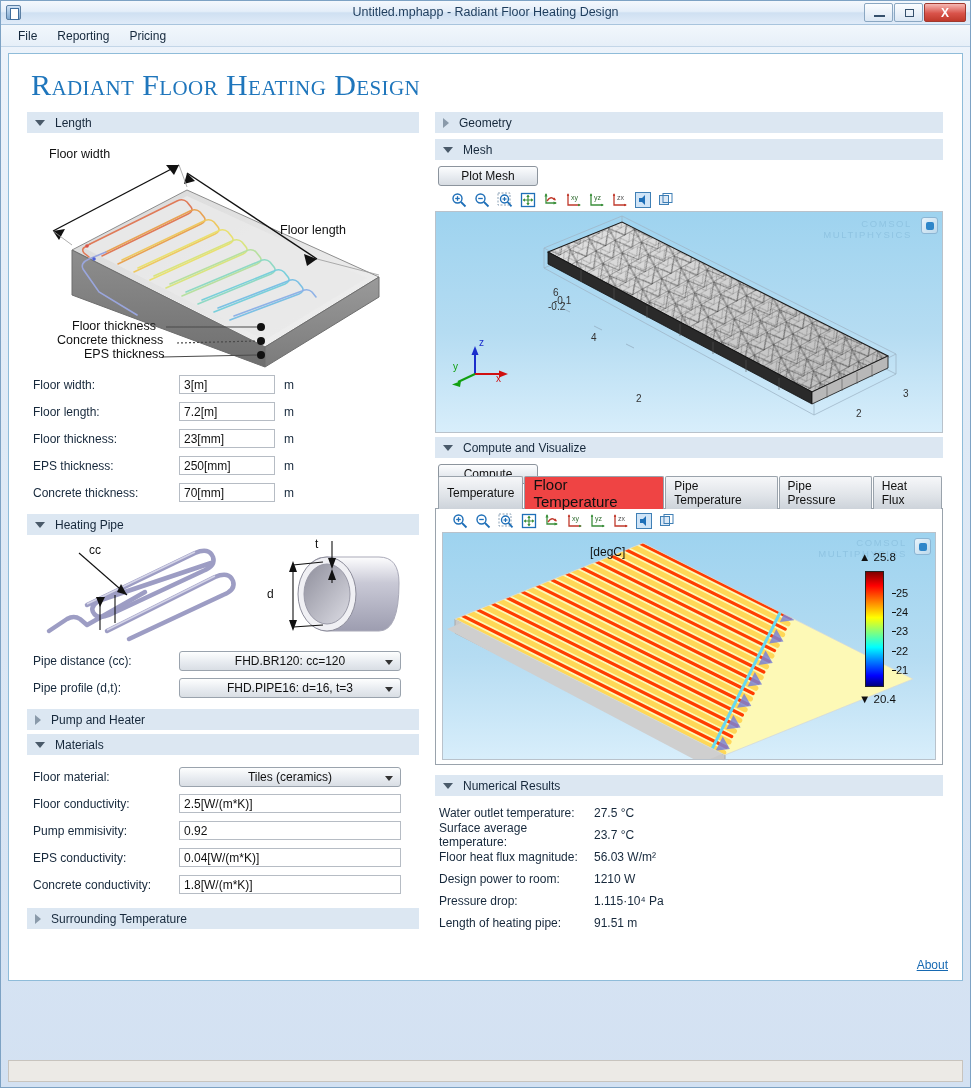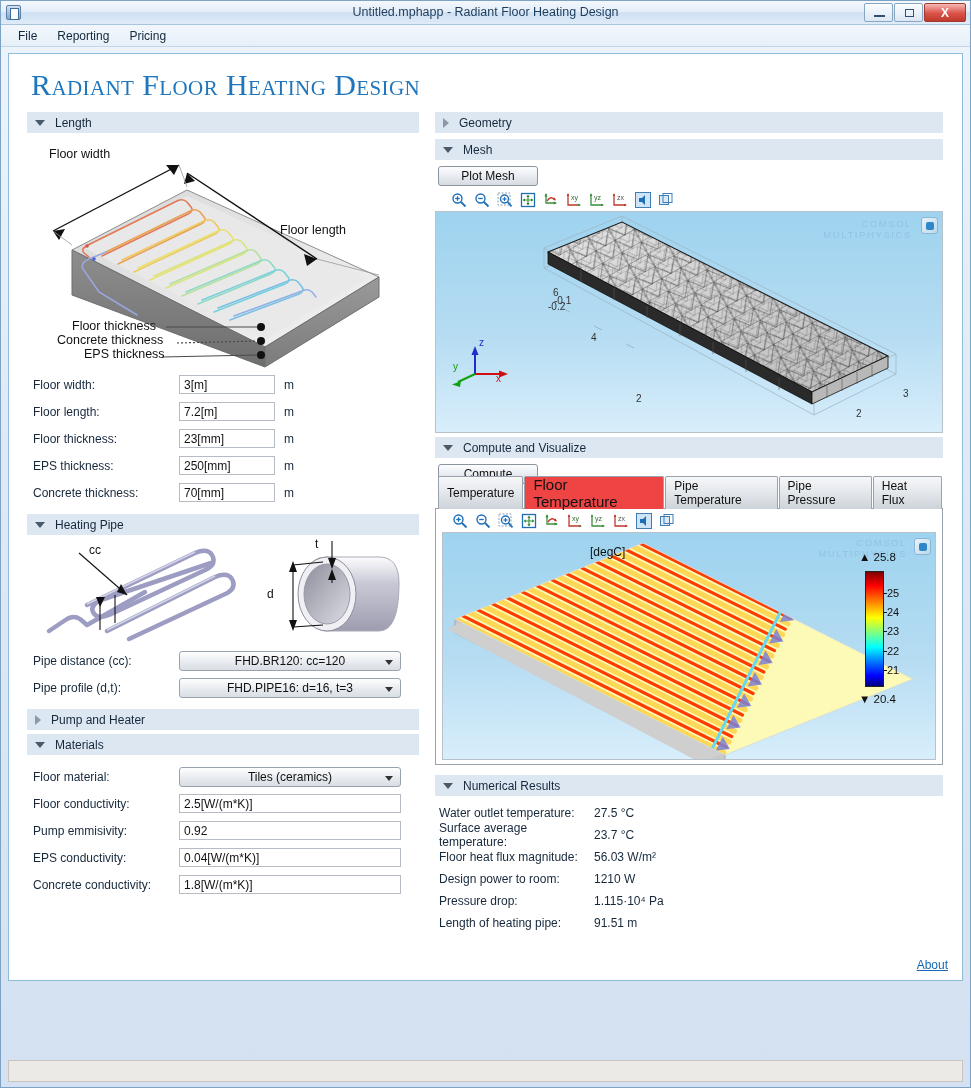--- a/index.html
+++ b/index.html
@@ -185,21 +185,21 @@
   .legend-wrap { position:absolute; right:14px; top:18px; width:64px; }
   .legend-bar {
     width:19px; height:116px; margin-left:8px;
     border:1px solid #222;
     background: linear-gradient(to top,
       #00007f 0%, #0000ff 9%, #0080ff 22%, #00ffff 34%,
       #7fff7f 47%, #ffff00 60%, #ff8000 74%, #ff0000 88%, #7f0000 100%);
     position:relative;
   }
   .legend-tick {
-    position:absolute; left:21px; font-size:11px; color:#111;
+    position:absolute; left:30px; font-size:11px; color:#111;
     transform:translateY(-50%); white-space:nowrap;
   }
   .legend-tick::before{content:"";position:absolute;left:-4px;top:50%;width:4px;height:1px;background:#111;}
   .legend-end { font-size:11.5px; color:#111; padding-left:2px; }
 </style>
 </head>
 <body>
 
 <div class="window">
 
@@ -440,20 +440,24 @@
           </div>
           <div class="frow">
             <span class="flabel">EPS conductivity:</span>
             <input class="finput wide" value="0.04[W/(m*K)]" style="">
           </div>
           <div class="frow">
             <span class="flabel">Concrete conductivity:</span>
             <input class="finput wide" value="1.8[W/(m*K)]" style="">
           </div>
 
+          <div class="section-hd" style="margin-top:10px;">
+            <span class="tri closed"></span>
+            <span>Surrounding Temperature</span>
+          </div>
         </div>
 
         <div class="col-right">
 
           
           <div class="section-hd">
             <span class="tri closed"></span>
             <span>Geometry</span>
           </div>
 

